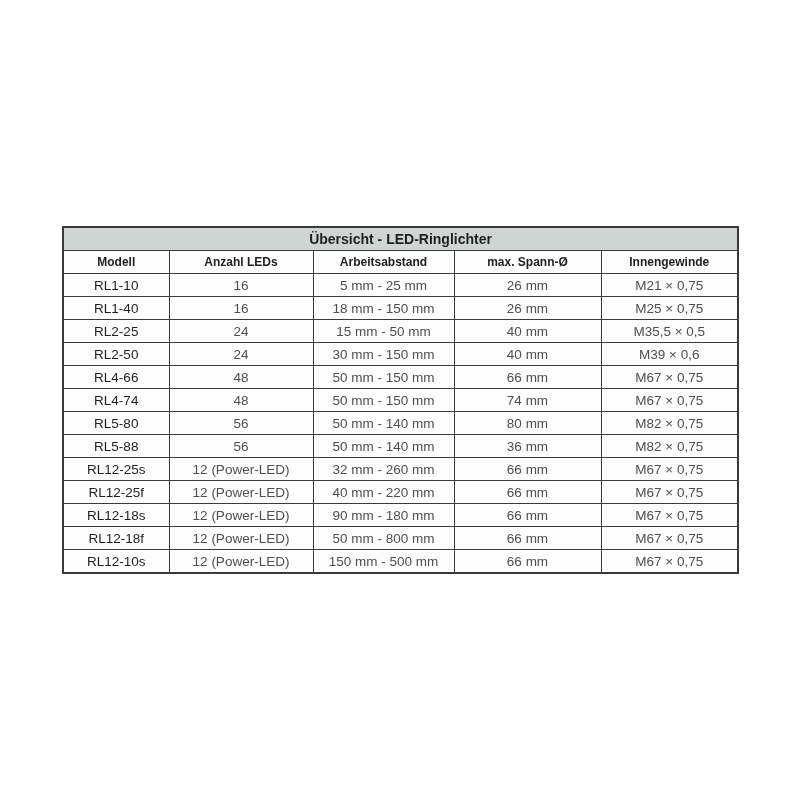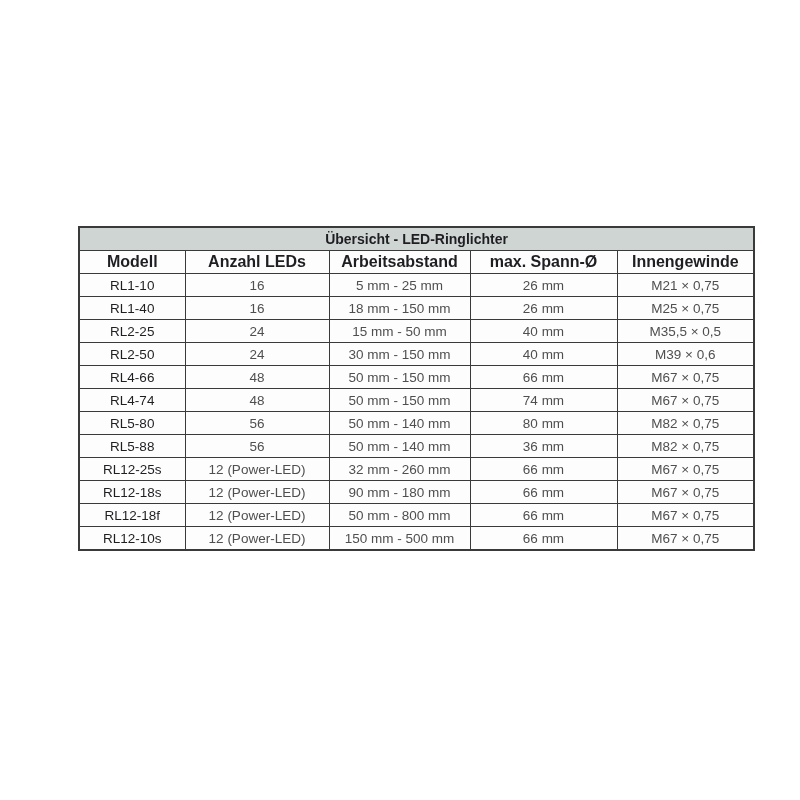--- a/index.html
+++ b/index.html
@@ -16,21 +16,21 @@
   }
   :root {
     --title-bg: #cfd5d3;
     --row-bg: #fdfdfd;
     --border-color: #3a3a3a;
     --header-text: #1f1f23;
     --data-text: #4f4f4f;
   }
   table.spec-table {
     position: absolute;
-    left: 78px;
+    left: 62px;
     top: 226px;
     width: 676px;
     border-collapse: collapse;
     table-layout: fixed;
     background: var(--row-bg);
     border: 2px solid var(--border-color);
   }
   .spec-table th,
   .spec-table td {
     border: 1px solid var(--border-color);
@@ -43,21 +43,21 @@
   .title-cell {
     height: 22px;
     background: var(--title-bg);
     font-weight: bold;
     font-size: 14px;
     color: var(--header-text);
   }
   th.col-header {
     height: 22px;
     font-weight: bold;
-    font-size: 16px;
+    font-size: 12px;
     color: var(--header-text);
     background: var(--row-bg);
   }
   .spec-table tbody td {
     height: 22px;
     font-size: 13.5px;
   }
   td.model-cell {
     font-weight: normal;
     color: var(--header-text);
@@ -148,20 +148,27 @@
         <td class="data-cell">M82 × 0,75</td>
       </tr>
       <tr>
         <td class="model-cell">RL12-25s</td>
         <td class="data-cell">12 (Power-LED)</td>
         <td class="data-cell">32 mm - 260 mm</td>
         <td class="data-cell">66 mm</td>
         <td class="data-cell">M67 × 0,75</td>
       </tr>
       <tr>
+        <td class="model-cell">RL12-25f</td>
+        <td class="data-cell">12 (Power-LED)</td>
+        <td class="data-cell">40 mm - 220 mm</td>
+        <td class="data-cell">66 mm</td>
+        <td class="data-cell">M67 × 0,75</td>
+      </tr>
+      <tr>
         <td class="model-cell">RL12-18s</td>
         <td class="data-cell">12 (Power-LED)</td>
         <td class="data-cell">90 mm - 180 mm</td>
         <td class="data-cell">66 mm</td>
         <td class="data-cell">M67 × 0,75</td>
       </tr>
       <tr>
         <td class="model-cell">RL12-18f</td>
         <td class="data-cell">12 (Power-LED)</td>
         <td class="data-cell">50 mm - 800 mm</td>

